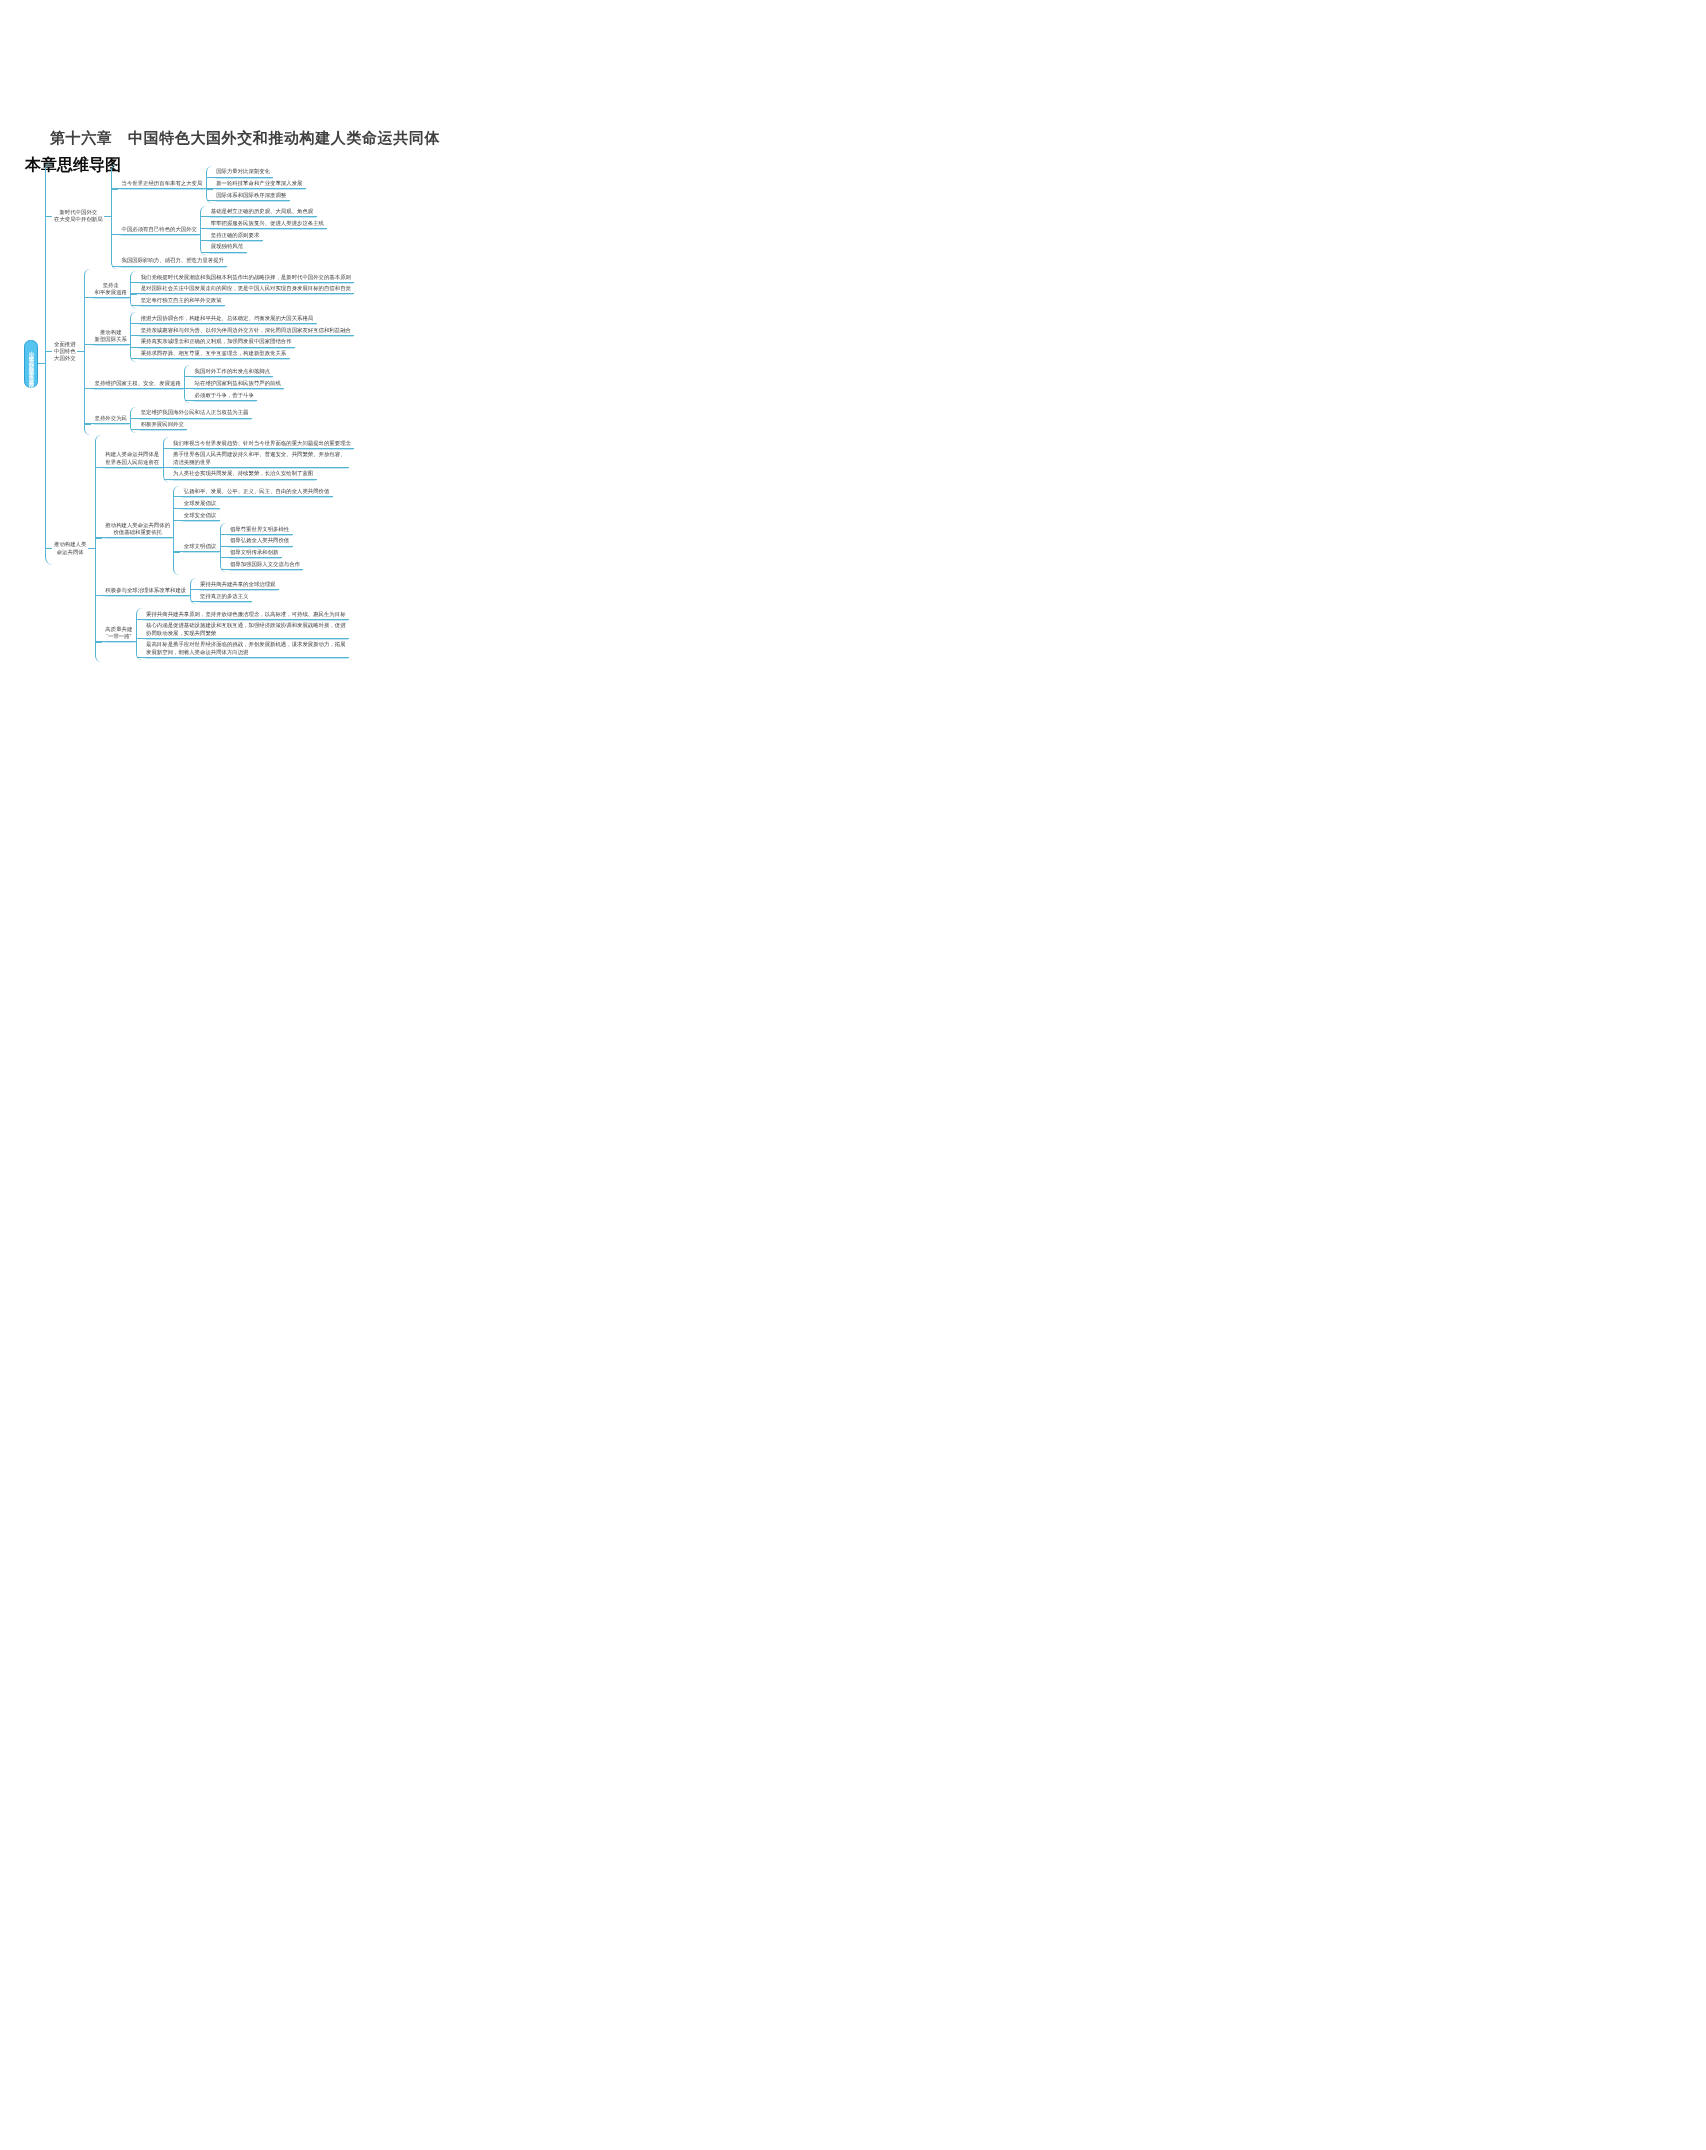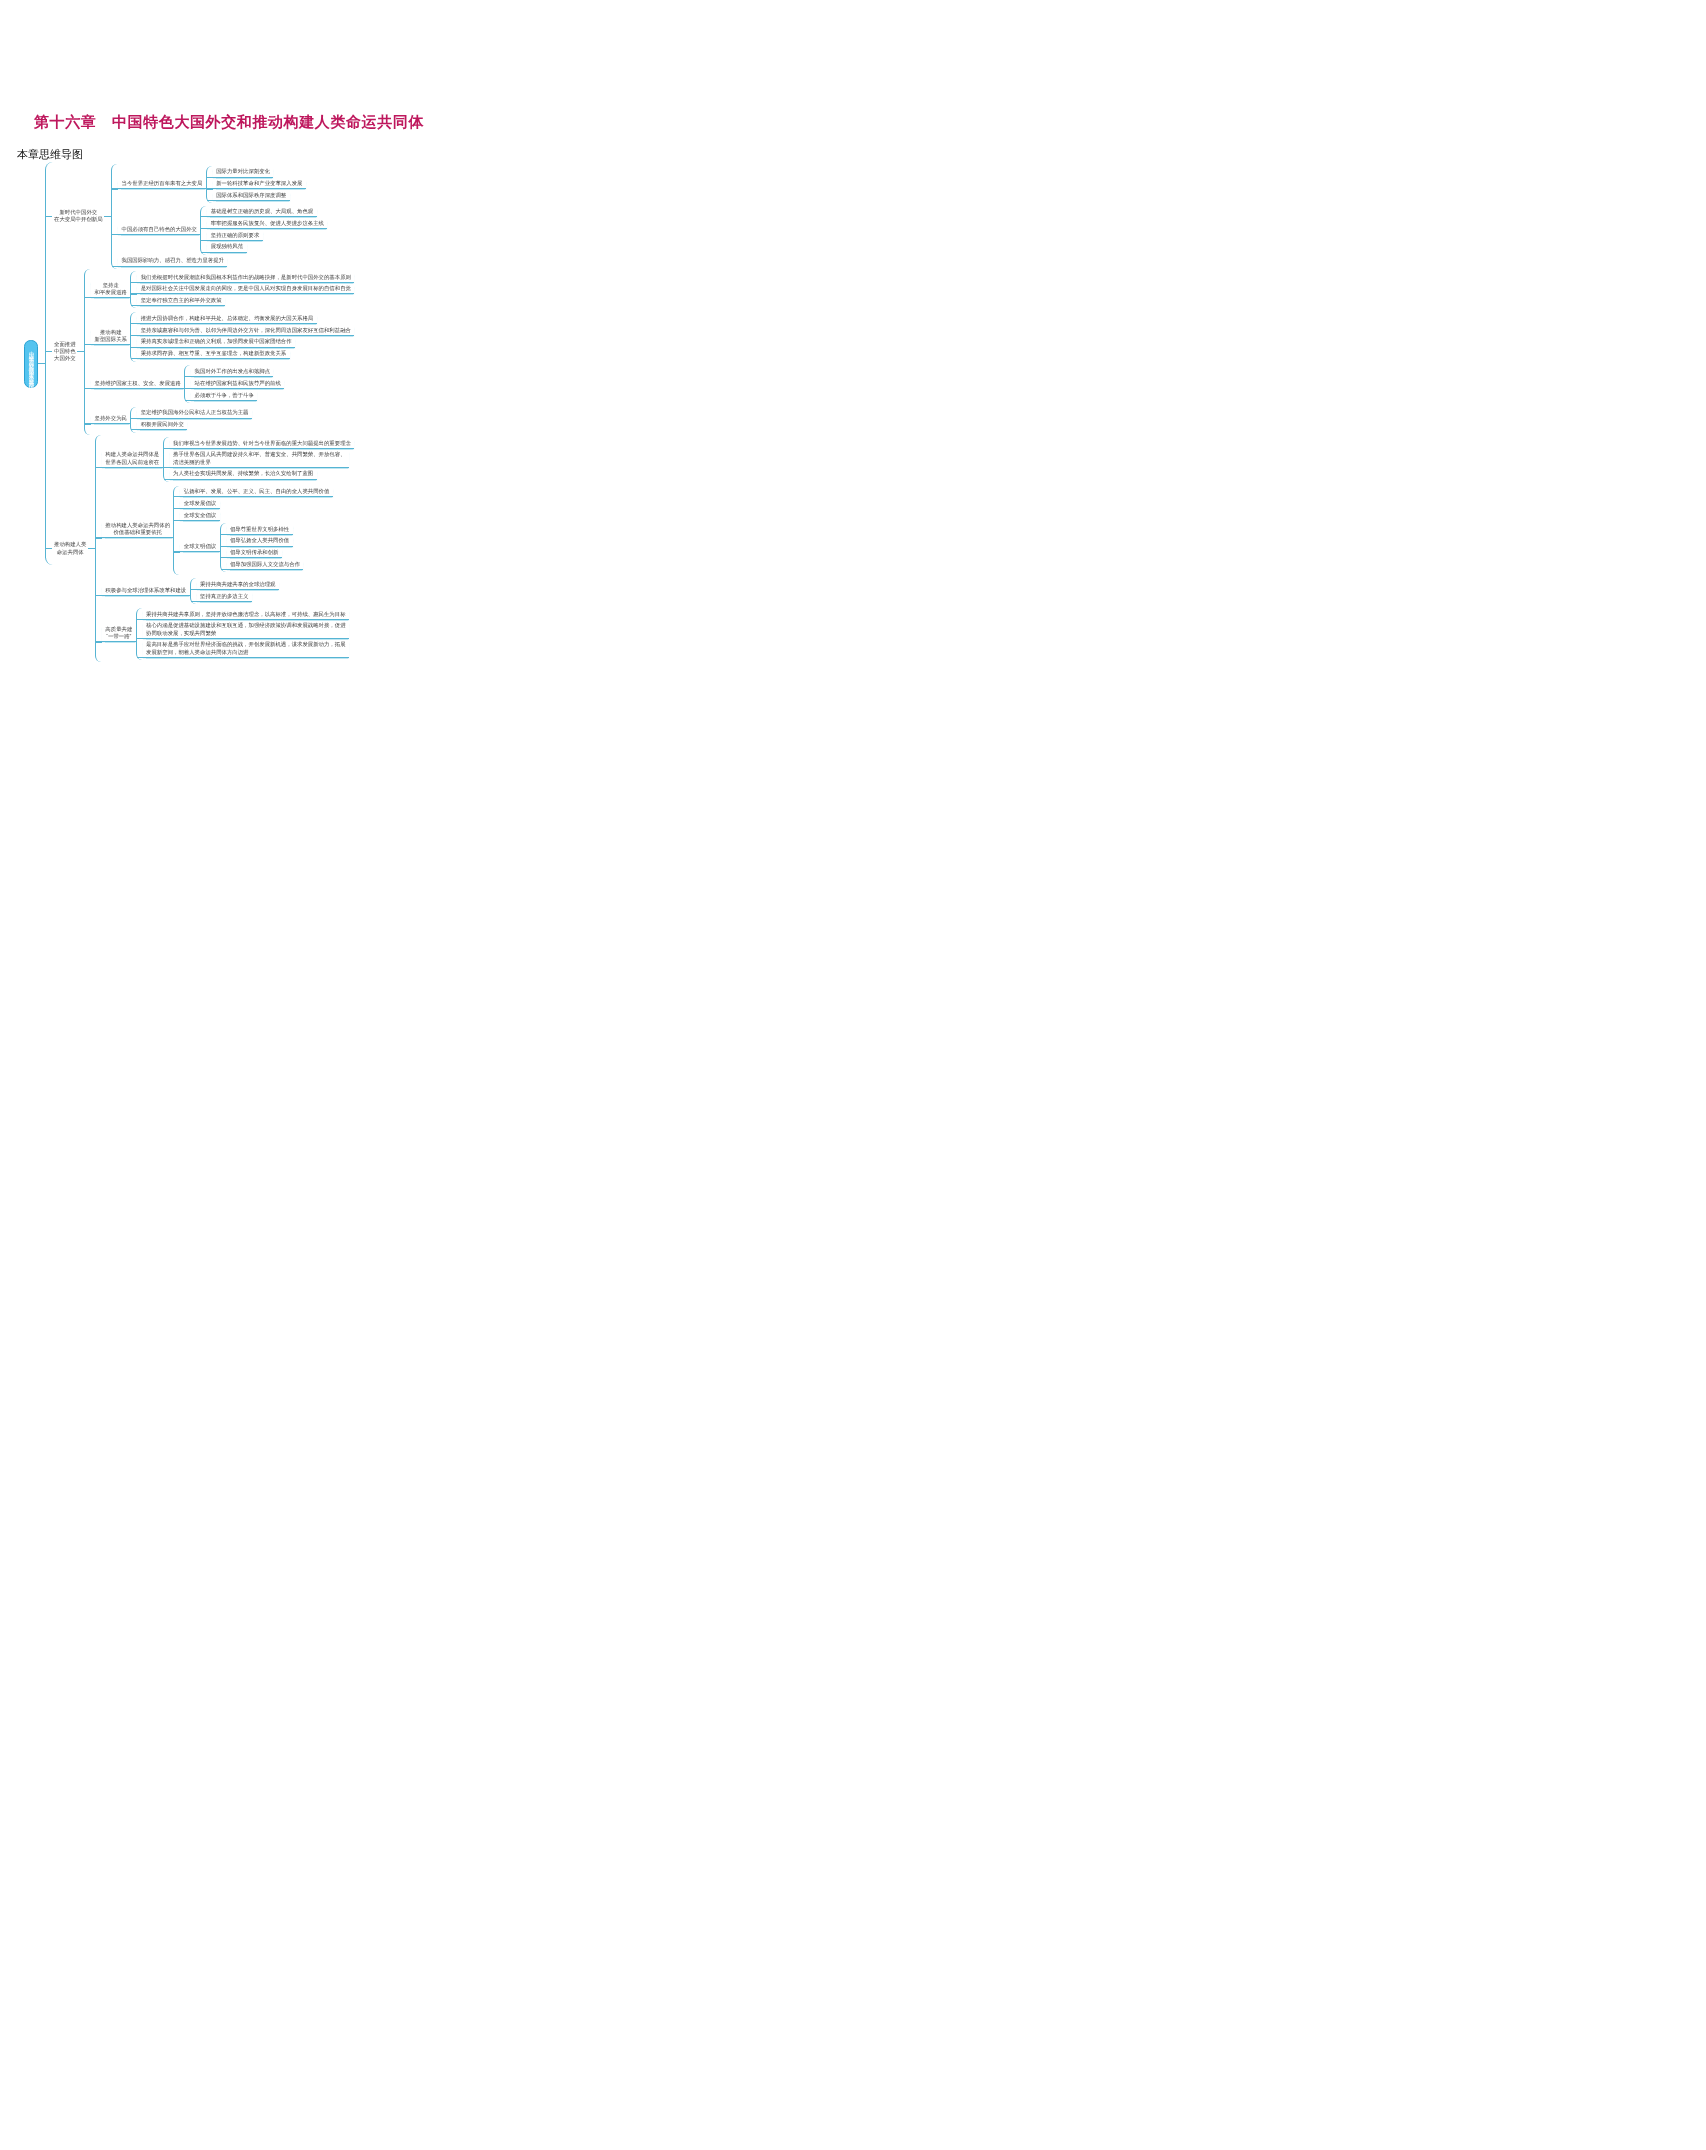--- a/index.html
+++ b/index.html
@@ -8,26 +8,26 @@
     --ink:#2d2d2d;
   }
   *{box-sizing:border-box;}
   html,body{margin:0;padding:0;}
   body{
     width:473px;height:669px;background:#ffffff;position:relative;
     font-family:"Liberation Sans","DejaVu Sans",sans-serif;color:var(--ink);
     overflow:hidden;
   }
   .chapter-title{
-    position:absolute;left:34px;top:113px;margin:0;
-    font-size:15px;font-weight:700;color:#be185d;letter-spacing:0.6px;white-space:nowrap;
+    position:absolute;left:34px;top:113px;margin:16px;
+    font-size:15px;font-weight:700;color:#404040;letter-spacing:0.6px;white-space:nowrap;
   }
   .map-caption{
-    position:absolute;left:9px;top:139px;margin:8px;
-    font-size:11px;font-weight:400;color:#0e0e0e;
+    position:absolute;left:9px;top:139px;margin:16px;
+    font-size:16px;font-weight:700;color:#0e0e0e;
   }
   .mindmap{
     position:absolute;left:24px;top:162px;width:446px;height:403px;
     display:flex;flex-direction:row;align-items:center;
   }
   .root{
     flex:0 0 auto;
     writing-mode:vertical-rl;text-orientation:upright;
     background:#55c4ef;border:0.9px solid #2aa2d3;border-radius:6.5px;
     color:#ffffff;font-size:5.4px;letter-spacing:1.7px;line-height:1.05;

